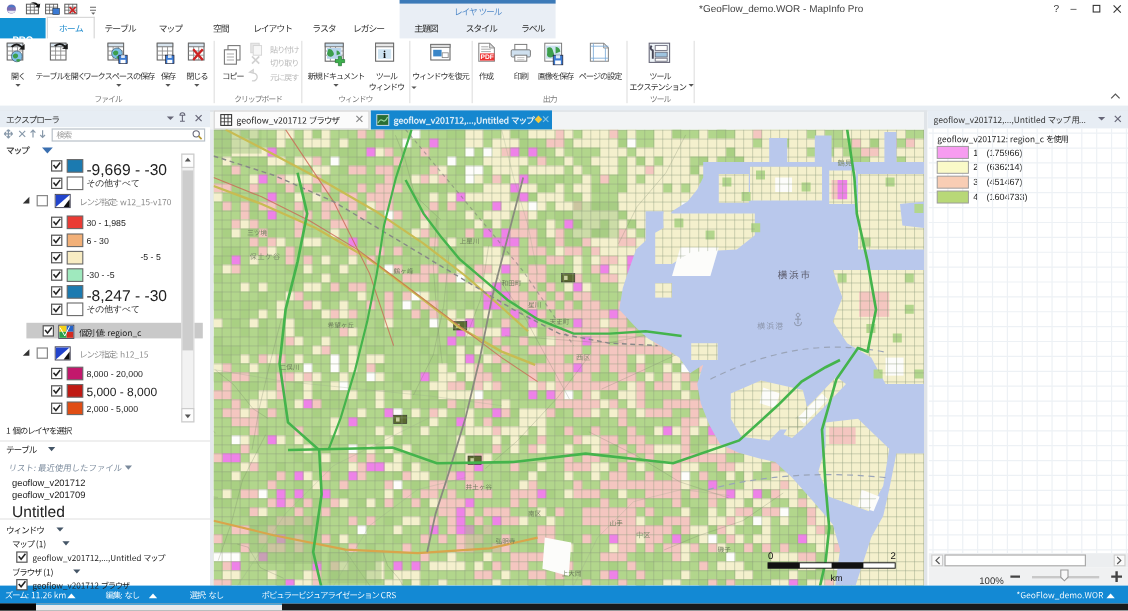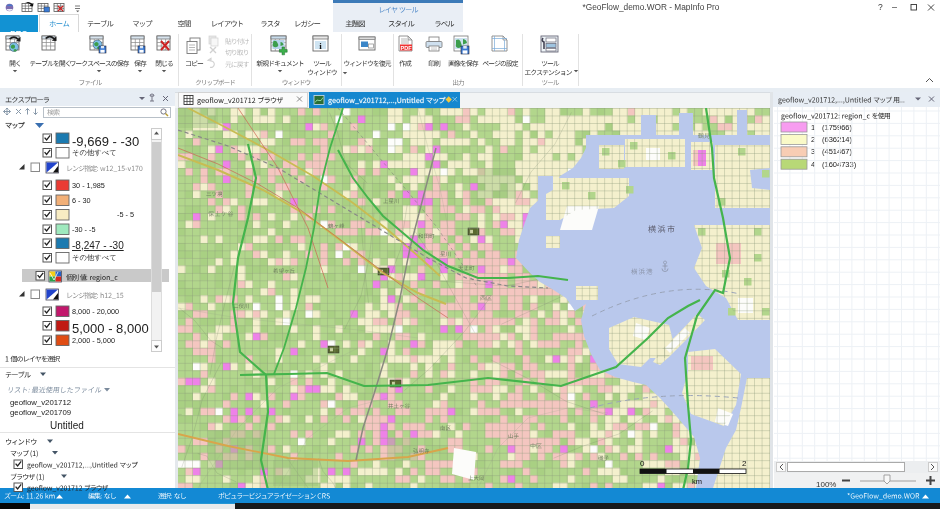--- a/index.html
+++ b/index.html
@@ -18,34 +18,34 @@
     <div style="position:absolute;left:578px;top:34px;width:1px;height:52px;background:#e2e2e2"></div>
     <div style="position:absolute;left:0;top:92px;width:175px;height:396px;background:#fff;border-top:1px solid #d8dde2"></div>
     <div style="position:absolute;left:0;top:92px;width:175px;height:14px;background:#e7edf4"></div>
     <div style="position:absolute;left:43px;top:107px;width:128px;height:11px;background:#fff;border:1px solid #b8c0c8;box-sizing:border-box"></div>
     <div style="position:absolute;left:72px;top:134.5px;font-size:13px;color:#222;font-weight:normal;white-space:nowrap;">-9,669 - -30</div>
     <div style="position:absolute;left:72px;top:149px;font-size:7.3px;color:#222;font-weight:normal;white-space:nowrap;">その他すべて</div>
     <div style="position:absolute;left:72px;top:181.5px;font-size:7.3px;color:#222;font-weight:normal;white-space:nowrap;">30 - 1,985</div>
     <div style="position:absolute;left:72px;top:196.5px;font-size:7.3px;color:#222;font-weight:normal;white-space:nowrap;">6 - 30</div>
     <div style="position:absolute;left:72px;top:211px;font-size:7.3px;color:#222;font-weight:normal;white-space:nowrap;margin-left:45px;">-5 - 5</div>
     <div style="position:absolute;left:72px;top:225.5px;font-size:7.3px;color:#222;font-weight:normal;white-space:nowrap;">-30 - -5</div>
-    <div style="position:absolute;left:72px;top:239.5px;font-size:10px;color:#222;font-weight:normal;white-space:nowrap;text-decoration:underline;">-8,247 - -30</div>
+    <div style="position:absolute;left:72px;top:239.5px;font-size:13px;color:#222;font-weight:normal;white-space:nowrap;">-8,247 - -30</div>
     <div style="position:absolute;left:72px;top:254px;font-size:7.3px;color:#222;font-weight:normal;white-space:nowrap;">その他すべて</div>
     <div style="position:absolute;left:22px;top:269px;width:147px;height:13px;background:#c9c9c9"></div>
     <div style="position:absolute;left:72px;top:307.5px;font-size:7.3px;color:#222;font-weight:normal;white-space:nowrap;">8,000 - 20,000</div>
-    <div style="position:absolute;left:72px;top:322px;font-size:13px;color:#222;font-weight:normal;white-space:nowrap;">5,000 - 8,000</div>
+    <div style="position:absolute;left:72px;top:322px;font-size:10px;color:#222;font-weight:normal;white-space:nowrap;">5,000 - 8,000</div>
     <div style="position:absolute;left:72px;top:336.5px;font-size:7.3px;color:#222;font-weight:normal;white-space:nowrap;">2,000 - 5,000</div>
     <div style="position:absolute;left:151px;top:128px;width:11px;height:224px;background:#f2f2f2;border:1px solid #ddd;box-sizing:border-box"></div>
     <div style="position:absolute;left:151px;top:128px;width:11px;height:12px;background:#fdfdfd;border:1px solid #ccc;box-sizing:border-box"></div>
     <div style="position:absolute;left:151px;top:340px;width:11px;height:12px;background:#fdfdfd;border:1px solid #ccc;box-sizing:border-box"></div>
     <div style="position:absolute;left:152px;top:142px;width:9px;height:150px;background:#cdcdcd"></div>
     <div style="position:absolute;left:0px;top:367px;width:175px;height:1px;background:#e4e4e4"></div>
     <div style="position:absolute;left:10px;top:398.5px;font-size:7.8px;color:#222;font-weight:normal;white-space:nowrap;">geoflow_v201712</div>
     <div style="position:absolute;left:10px;top:409px;font-size:7.8px;color:#222;font-weight:normal;white-space:nowrap;">geoflow_v201709</div>
-    <div style="position:absolute;left:10px;top:419.5px;font-size:10px;color:#222;font-weight:normal;white-space:nowrap;margin-left:40px;">Untitled</div>
+    <div style="position:absolute;left:10px;top:419.5px;font-size:13px;color:#222;font-weight:normal;white-space:nowrap;">Untitled</div>
     <div style="position:absolute;left:0px;top:432px;width:175px;height:1px;background:#e4e4e4"></div>
     <div style="position:absolute;left:175px;top:92px;width:3px;height:396px;background:#e4e8ec"></div>
     <div style="position:absolute;left:175px;top:92px;width:598px;height:16px;background:#f2f4f5;border-top:1px solid #d8dde2;box-sizing:border-box"></div>
     <div style="position:absolute;left:178px;top:92px;width:130px;height:16px;background:#fbfbfb;border:1px solid #d4d4d4;box-sizing:border-box"></div>
     <div style="position:absolute;left:309px;top:92px;width:151px;height:16px;background:#1587cf"></div>
     <svg width="592" height="380" viewBox="0 0 592 380" style="position:absolute;left:178px;top:108px">
       <defs>
         <pattern id="gr" width="7.494" height="7.494" patternUnits="userSpaceOnUse">
           <path d="M0 0H7.494V7.494" fill="none" stroke="#8a987a" stroke-width="0.8" opacity="0.85"></path>
         </pattern>

